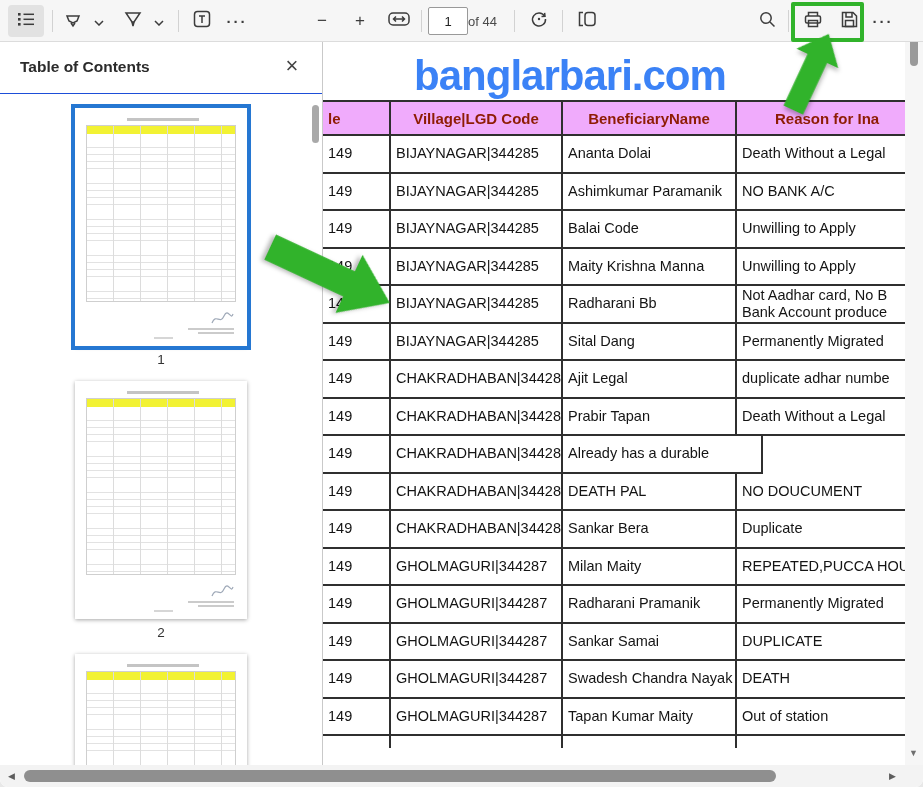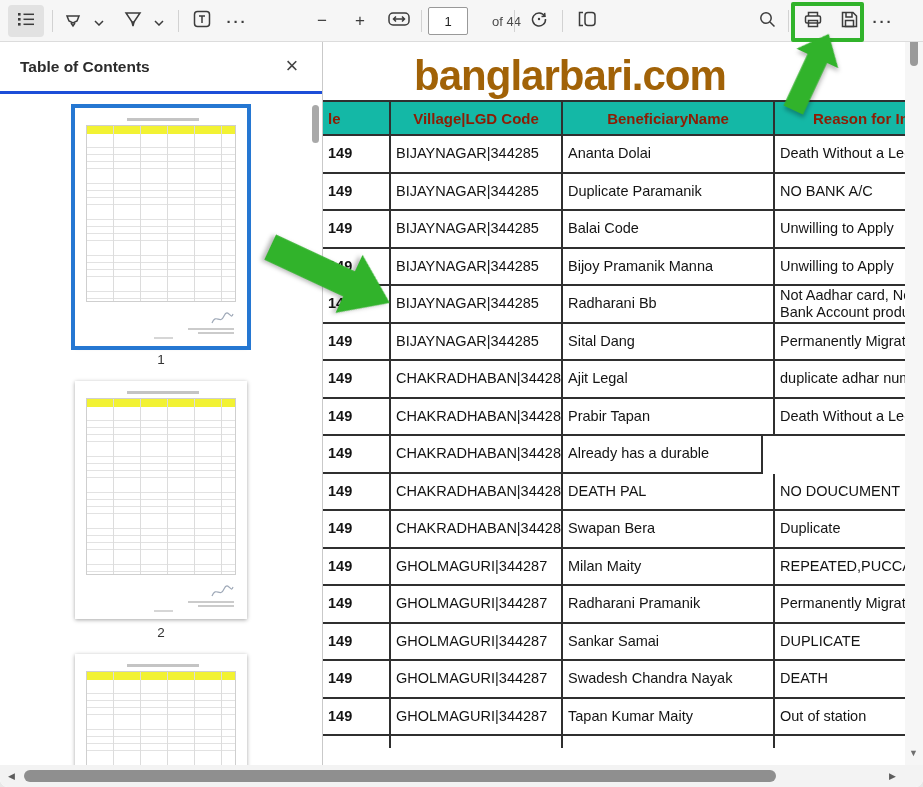--- a/index.html
+++ b/index.html
@@ -13,31 +13,31 @@
              background:#f6f6f6; border-bottom:1px solid #dcdcdc; z-index:10; }
   .tb-btn { position:absolute; top:5px; height:32px; display:flex; align-items:center;
             justify-content:center; border-radius:4px; color:#3c3c3c; cursor:pointer; }
   .tb-btn.active { background:#e2e2e2; }
   .tb-sep { position:absolute; top:10px; width:1px; height:22px; background:#d2d2d2; }
   .tb-glyph { font-size:17px; color:#3c3c3c; }
   .dots { font-size:15px; letter-spacing:2px; color:#3c3c3c; font-weight:bold; }
   .page-input { position:absolute; left:428px; top:7px; width:40px; height:28px;
                 border:1px solid #999; border-radius:2px; background:#fff; text-align:center;
                 font-size:13px; color:#222; font-family:"Liberation Sans",sans-serif; }
-  .of-pages { position:absolute; left:492px; top:14px; font-size:13px; color:#4a4a4a; }
+  .of-pages { position:absolute; left:468px; top:14px; font-size:13px; color:#4a4a4a; }
   svg.ic { stroke:#3c3c3c; fill:none; stroke-width:1.5; }
 
   
   .save-highlight { position:absolute; left:791px; top:2px; width:73px; height:40px;
                     border:4px solid #31b32b; border-radius:2px; z-index:40; pointer-events:none; }
 
   
   .sidebar { position:absolute; left:0; top:42px; width:323px; height:723px; background:#fff;
              border-right:1px solid #c9c9c9; overflow:hidden; }
-  .sb-header { position:relative; height:52px; border-bottom:3px solid #1d4ed8;text-align:right; }
+  .sb-header { position:relative; height:52px; border-bottom:1px solid #1d4ed8;text-align:right; }
   .sb-title { position:absolute; left:20px; top:16px; font-size:15.5px; font-weight:600; color:#2b2b2b; }
   .sb-close { position:absolute; right:16px; top:10px; width:28px; height:28px; display:flex;
               align-items:center; justify-content:center; font-size:22px; color:#444; cursor:pointer; }
   .sb-scroll { position:absolute; right:3px; top:63px; width:7px; height:38px; background:#a9a9a9;
                border-radius:4px; }
   .thumb-list { position:absolute; left:0; top:52px; width:100%; }
   .thumb { width:172px; margin:14px auto 0 auto; }
   .thumb .page { position:relative; width:172px; height:238px; background:#fff;
                  box-shadow:0 1px 4px rgba(0,0,0,.35); }
   .thumb.selected .page { outline:4px solid #2577d2; }
@@ -53,30 +53,30 @@
                align-items:flex-end; gap:2px; }
   .mini-sign .bar1 { width:46px; height:2px; background:#cbcbcb; }
   .mini-sign .bar2 { width:36px; height:2px; background:#cbcbcb; }
   .mini-foot { position:absolute; bottom:7px; left:46%; width:11%; height:2px; background:#d6d6d6; }
   .thumb-label { text-align:center; font-size:13.5px; color:#333; margin-top:6px; }
 
   
   .main { position:absolute; left:323px; top:42px; width:582px; height:723px; background:#fff;
           overflow:hidden; }
   .brand { text-align:center; margin:10px 88px 0 0; font-size:42px; font-weight:bold;
-           letter-spacing:-1px; color:#a16207; }
+           letter-spacing:-1px; color:#3b82f6; }
   .doc-heading { margin:1px 0 5px 2px; font-size:17.5px; font-weight:bold; color:#141414;
                  letter-spacing:-0.2px; white-space:nowrap; }
   .btable { width:652px; border-top:2px solid #2f2f2f; }
   .trow { display:flex; }
   .tcell { border-right:2px solid #2f2f2f; border-bottom:2px solid #2f2f2f; min-height:37.5px;
            display:flex; align-items:center; padding-left:5px; font-size:14.5px; color:#141414;
            line-height:17px; white-space:pre-line; overflow:hidden; }
-  .c0 { width:68px;font-weight:bold; } .c1 { width:172px; } .c2 { width:212px; } .c3 { width:200px; }
-  .thead .tcell { background:#14b8a6; color:#8e1c04; font-weight:bold; min-height:34px; font-size:15px; }
+  .c0 { width:68px; } .c1 { width:172px; } .c2 { width:174px; } .c3 { width:200px; }
+  .thead .tcell { background:#f0abfc; color:#8e1c04; font-weight:bold; min-height:34px; font-size:15px; }
   .thead .c1, .thead .c2 { justify-content:center; padding-left:0; }
   .thead .c3 { padding-left:38px; }
   .trow:last-child .tcell { border-bottom:none; min-height:12px; }
 
   
   .vscroll { position:absolute; right:0; top:0; width:18px; height:765px; background:#f6f6f6; z-index:5; }
   .vs-up { position:absolute; top:6px; left:4px; font-size:9px; color:#6f6f6f; }
   .vs-thumb { position:absolute; top:26px; left:5px; width:8px; height:40px; background:#9a9a9a;
               border-radius:4px; }
   .vs-down { position:absolute; top:748px; left:4px; font-size:9px; color:#6f6f6f; }
@@ -290,33 +290,33 @@
       <div>
           <div class="trow">
             <div class="tcell c0">149</div>
             <div class="tcell c1">BIJAYNAGAR|344285</div>
             <div class="tcell c2">Ananta Dolai</div>
             <div class="tcell c3">Death Without a Legal</div>
           </div>
           <div class="trow">
             <div class="tcell c0">149</div>
             <div class="tcell c1">BIJAYNAGAR|344285</div>
-            <div class="tcell c2">Duplicate Paramanik</div>
+            <div class="tcell c2">Ashimkumar Paramanik</div>
             <div class="tcell c3">NO BANK A/C</div>
           </div>
           <div class="trow">
             <div class="tcell c0">149</div>
             <div class="tcell c1">BIJAYNAGAR|344285</div>
             <div class="tcell c2">Balai Code</div>
             <div class="tcell c3">Unwilling to Apply</div>
           </div>
           <div class="trow">
             <div class="tcell c0">149</div>
             <div class="tcell c1">BIJAYNAGAR|344285</div>
-            <div class="tcell c2">Bijoy Pramanik Manna</div>
+            <div class="tcell c2">Maity Krishna Manna</div>
             <div class="tcell c3">Unwilling to Apply</div>
           </div>
           <div class="trow">
             <div class="tcell c0">149</div>
             <div class="tcell c1">BIJAYNAGAR|344285</div>
             <div class="tcell c2">Radharani Bb</div>
             <div class="tcell c3">Not Aadhar card, No B
 Bank Account produce</div>
           </div>
           <div class="trow">
@@ -344,21 +344,21 @@
           </div>
           <div class="trow">
             <div class="tcell c0">149</div>
             <div class="tcell c1">CHAKRADHABAN|344282</div>
             <div class="tcell c2">DEATH PAL</div>
             <div class="tcell c3">NO DOUCUMENT</div>
           </div>
           <div class="trow">
             <div class="tcell c0">149</div>
             <div class="tcell c1">CHAKRADHABAN|344282</div>
-            <div class="tcell c2">Swapan Bera</div>
+            <div class="tcell c2">Sankar Bera</div>
             <div class="tcell c3">Duplicate</div>
           </div>
           <div class="trow">
             <div class="tcell c0">149</div>
             <div class="tcell c1">GHOLMAGURI|344287</div>
             <div class="tcell c2">Milan Maity</div>
             <div class="tcell c3">REPEATED,PUCCA HOU</div>
           </div>
           <div class="trow">
             <div class="tcell c0">149</div>

